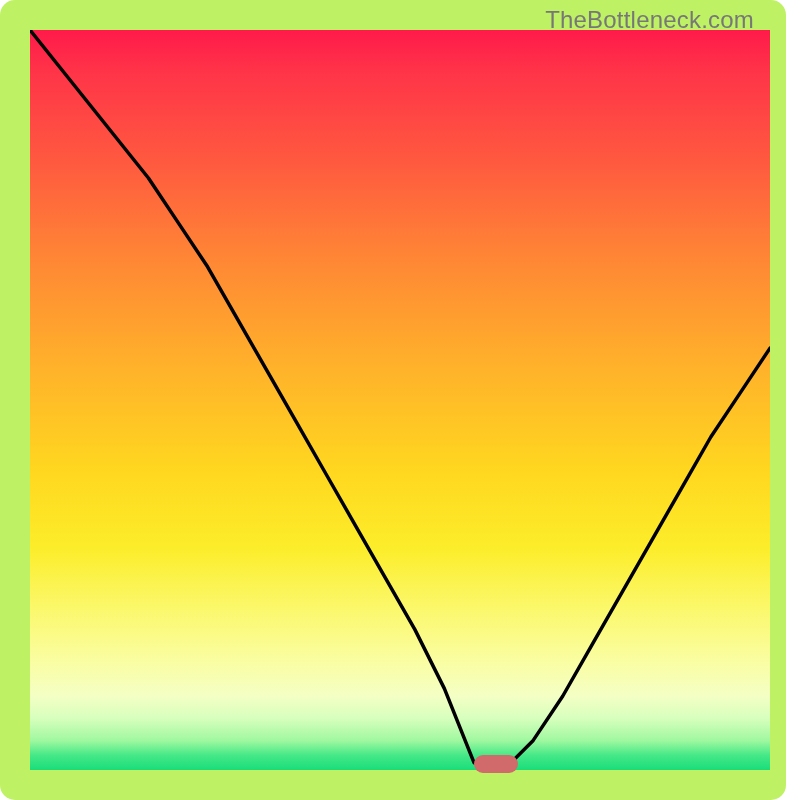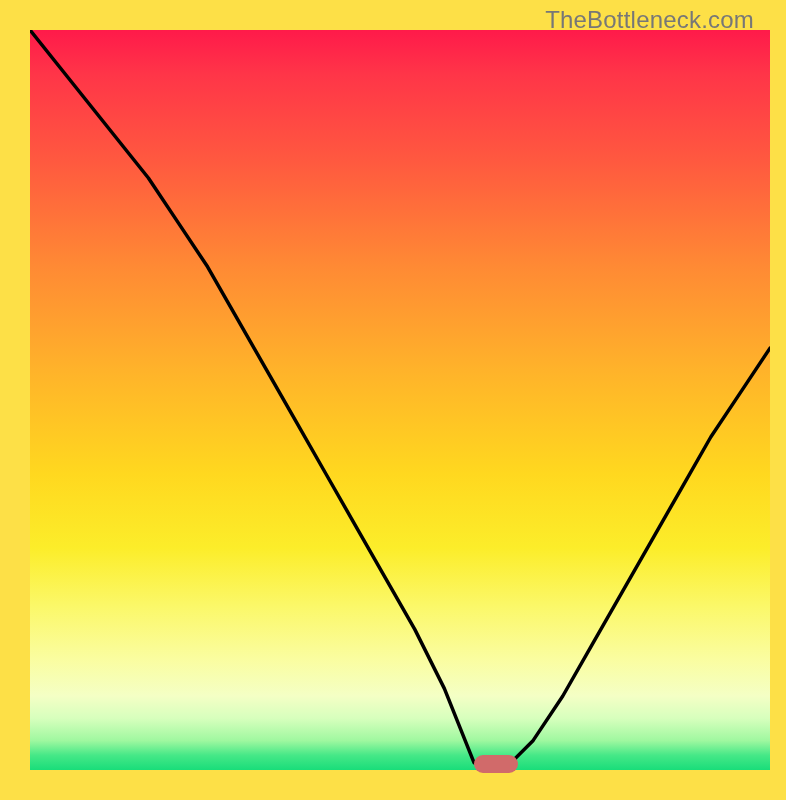--- a/index.html
+++ b/index.html
@@ -7,21 +7,22 @@
     padding: 0;
     width: 800px;
     height: 800px;
     overflow: hidden;
     font-family: Arial, Helvetica, sans-serif;
   }
   .container {
     position: relative;
     width: 786px;
     height: 800px;
-    background: #fde047;
+    background: #bef264;
+    border-radius: 15px;
   }
   .plot-area {
     position: absolute;
     left: 30px;
     top: 30px;
     width: 740px;
     height: 740px;
     background: linear-gradient(
       to bottom,
       #ff1a4a 0%,

